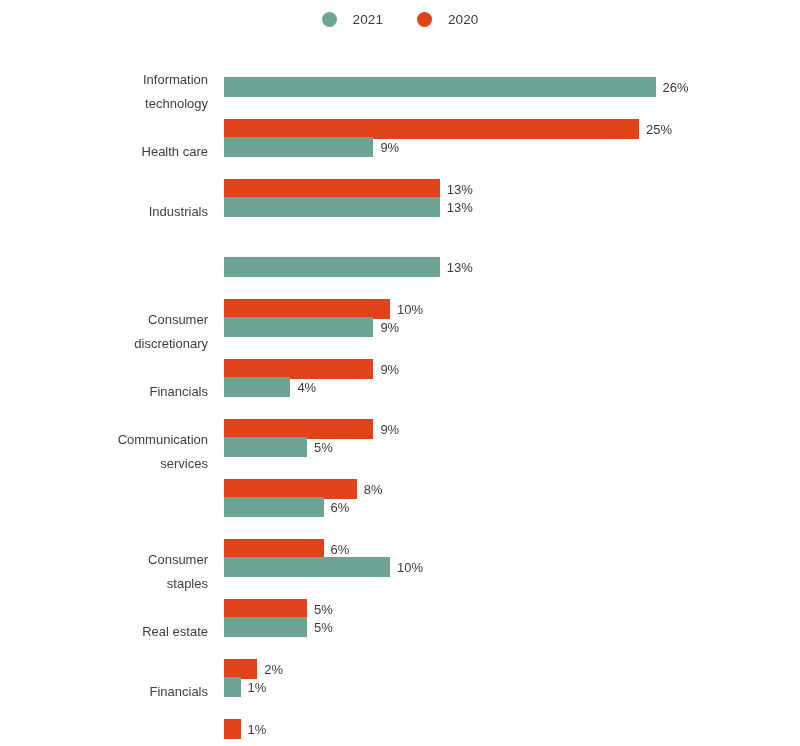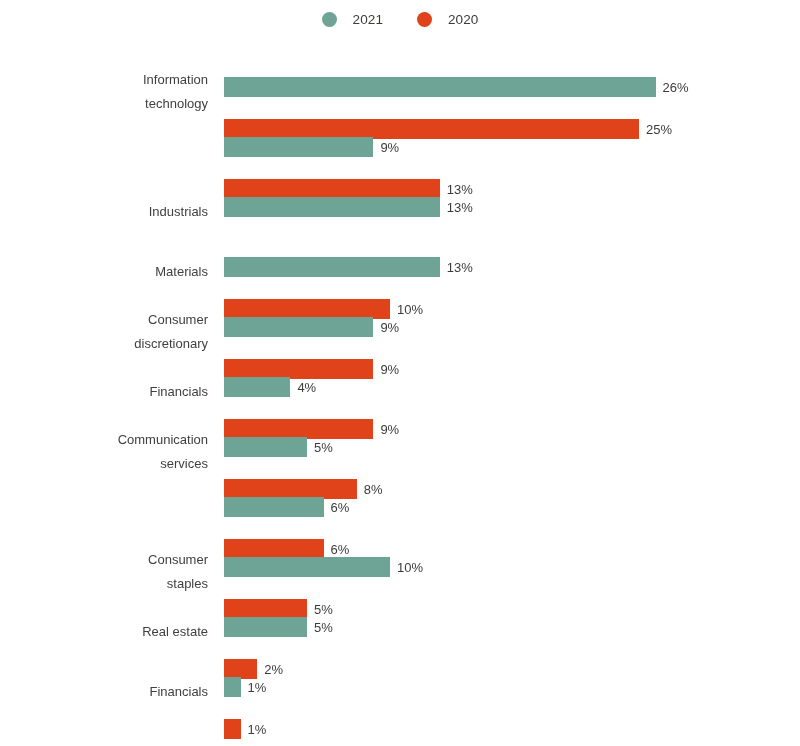--- a/index.html
+++ b/index.html
@@ -129,20 +129,21 @@
             <span class="bar" style="background: rgb(110, 164, 149); width: 431.6px;"></span>
             <span class="bar-value">26%</span>
           </div>
           <div class="bar-row">
             <span class="bar" style="background: rgb(224, 67, 26); width: 415px;"></span>
             <span class="bar-value">25%</span>
           </div>
         </div>
       </div>
       <div class="group">
+        <div class="cat-label">Health care</div>
         <div class="bars">
           <div class="bar-row">
             <span class="bar" style="background: rgb(110, 164, 149); width: 149.4px;"></span>
             <span class="bar-value">9%</span>
           </div>
           <div class="bar-row">
             <span class="bar" style="background: rgb(224, 67, 26); width: 215.8px;"></span>
             <span class="bar-value">13%</span>
           </div>
         </div>
@@ -150,21 +151,20 @@
       <div class="group">
         <div class="cat-label">Industrials</div>
         <div class="bars">
           <div class="bar-row">
             <span class="bar" style="background: rgb(110, 164, 149); width: 215.8px;"></span>
             <span class="bar-value">13%</span>
           </div>
         </div>
       </div>
       <div class="group">
-        <div class="cat-label">Materials</div>
         <div class="bars">
           <div class="bar-row">
             <span class="bar" style="background: rgb(110, 164, 149); width: 215.8px;"></span>
             <span class="bar-value">13%</span>
           </div>
           <div class="bar-row">
             <span class="bar" style="background: rgb(224, 67, 26); width: 166px;"></span>
             <span class="bar-value">10%</span>
           </div>
         </div>

